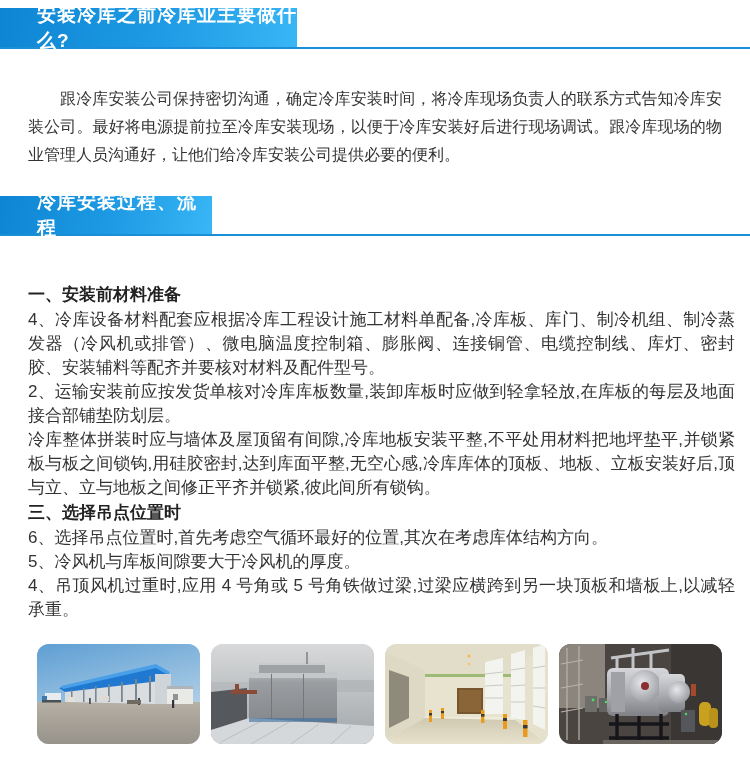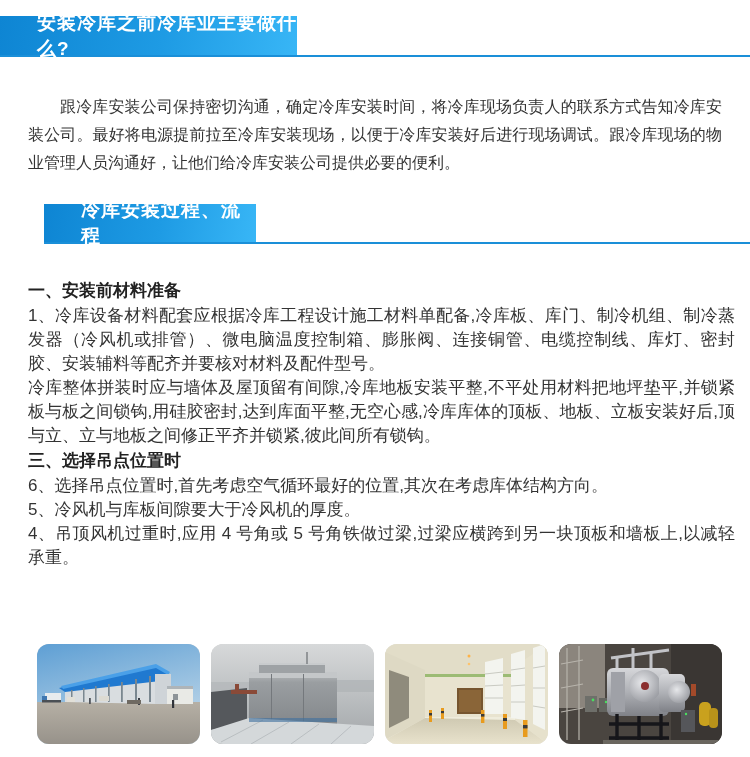--- a/index.html
+++ b/index.html
@@ -19,38 +19,38 @@
     height: 39px;
     background: linear-gradient(100deg, #0e85d3 0%, #1e9be4 55%, #38b6f6 100%);
     display: flex;
     align-items: center;
     padding-left: 37px;
     color: #ffffff;
     font-size: 19px;
     font-weight: bold;
     letter-spacing: 1px;
   }
-  .header-block.h1 { margin-top: 16px; }
+  .header-block.h1 { margin-top: 8px; }
   .header-block.h1 .header-bar { width: 297px; }
-  .header-block.h2 { margin-top: 27px; margin-left: 44px; }
+  .header-block.h2 { margin-top: 27px; }
   .header-block.h2 .header-bar { width: 212px; height: 38px; }
 
   
   .intro {
     margin: 36px 28px 0 28px;
     font-size: 16px;
     line-height: 28px;
     text-align: justify;
     text-indent: 2em;
     color: #333333;
   }
 
   
   .article {
-    margin: 34px 15px 0 28px;
+    margin: 46px 15px 0 28px;
     font-size: 17px;
     line-height: 24px;
     text-align: justify;
     color: #333333;
   }
   .article h3 {
     font-size: 17px;
     line-height: 26px;
     font-weight: bold;
     color: #222222;
@@ -87,21 +87,22 @@
 <p class="intro">跟冷库安装公司保持密切沟通，确定冷库安装时间，将冷库现场负责人的联系方式告知冷库安装公司。最好将电源提前拉至冷库安装现场，以便于冷库安装好后进行现场调试。跟冷库现场的物业管理人员沟通好，让他们给冷库安装公司提供必要的便利。</p>
 
 <div class="header-block h2">
   <div class="header-bar">
     <span>冷库安装过程、流程</span>
   </div>
 </div>
 
 <div class="article">
   <h3>一、安装前材料准备</h3>
-  <p>1、冷库设备材料配套应根据冷库工程设计施工材料单配备,冷库板、库门、制冷机组、制冷蒸发器（冷风机或排管）、微电脑温度控制箱、膨胀阀、连接铜管、电缆控制线、库灯、密封胶、安装辅料等配齐并要核对材料及配件型号。</p>
+  <p>4、冷库设备材料配套应根据冷库工程设计施工材料单配备,冷库板、库门、制冷机组、制冷蒸发器（冷风机或排管）、微电脑温度控制箱、膨胀阀、连接铜管、电缆控制线、库灯、密封胶、安装辅料等配齐并要核对材料及配件型号。</p>
+  <p>2、运输安装前应按发货单核对冷库库板数量,装卸库板时应做到轻拿轻放,在库板的每层及地面接合部铺垫防划层。</p>
 
   <p>冷库整体拼装时应与墙体及屋顶留有间隙,冷库地板安装平整,不平处用材料把地坪垫平,并锁紧板与板之间锁钩,用硅胶密封,达到库面平整,无空心感,冷库库体的顶板、地板、立板安装好后,顶与立、立与地板之间修正平齐并锁紧,彼此间所有锁钩。</p>
 
   <h3>三、选择吊点位置时</h3>
   <p>6、选择吊点位置时,首先考虑空气循环最好的位置,其次在考虑库体结构方向。</p>
   <p>5、冷风机与库板间隙要大于冷风机的厚度。</p>
   <p>4、吊顶风机过重时,应用 4 号角或 5 号角铁做过梁,过梁应横跨到另一块顶板和墙板上,以减轻承重。</p>
 </div>
 
 <div class="photos">

